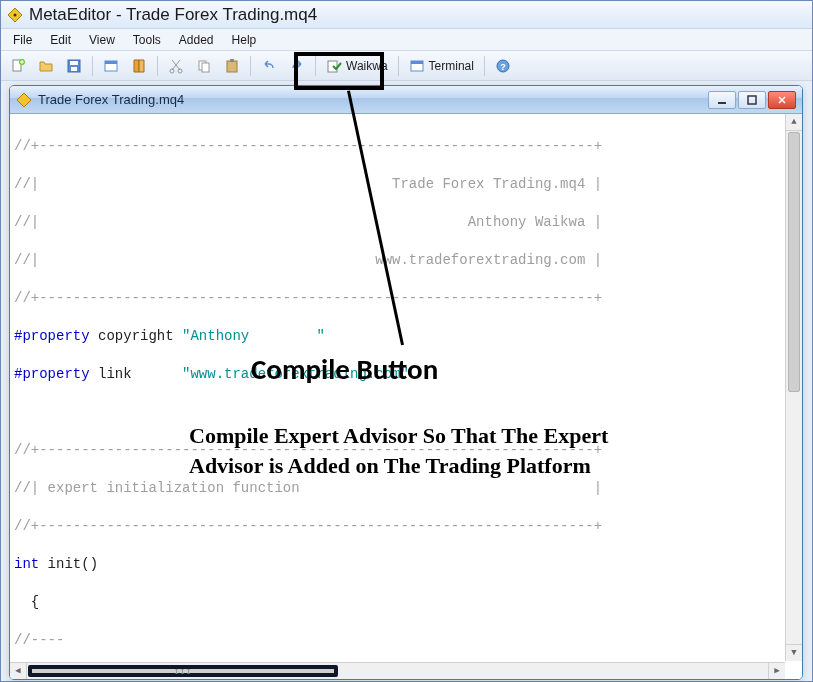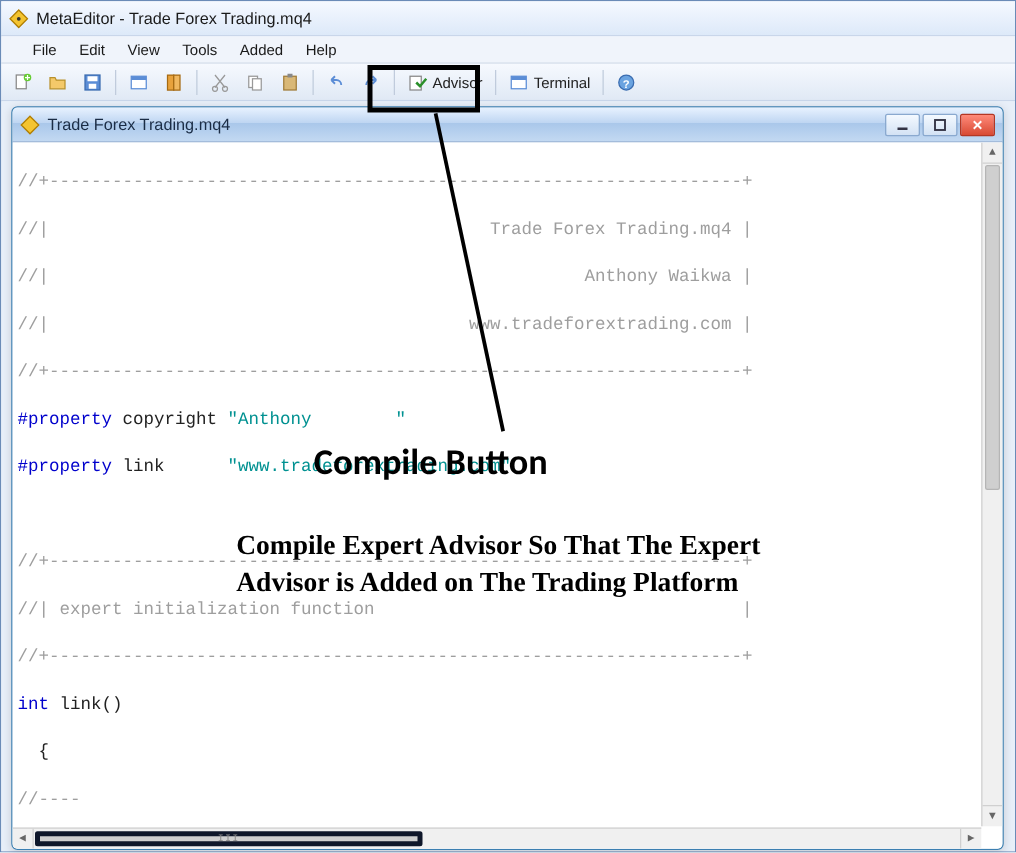--- a/index.html
+++ b/index.html
@@ -28,29 +28,29 @@
     padding: 0 6px;
     border-bottom: 1px solid #c9d6ea;
   }
   .titlebar .app-icon {
     width: 16px; height: 16px;
     margin-right: 6px;
     display: inline-flex;
     align-items: center; justify-content: center;
   }
   .titlebar .title {
-    font-size: 13px;
+    font-size: 17px;
     color: #1a1a1a;
   }
   .menubar {
     height: 22px;
     background: #f0f4fb;
     display: flex;
     align-items: center;
-    padding: 0 17px;
+    padding: 0 4px;
     gap: 2px;
     border-bottom: 1px solid #d0dae8;
   }
   .menu-item {
     padding: 2px 8px;
     font-size: 12px;
     color: #1a1a1a;
     border-radius: 2px;
   }
   .toolbar {
@@ -290,21 +290,21 @@
       <svg viewBox="0 0 16 16">
           <path d="M4 10a4 4 0 014-4h4m0 0L9 3m3 3l-3 3" fill="none" stroke="#5b8dd6" stroke-width="1.5"></path>
         </svg>
     </div>
     <div class="tool-sep"></div>
     <div class="tbtn">
       <svg viewBox="0 0 16 16">
           <rect x="2" y="3" width="9" height="11" fill="#fff" stroke="#888"></rect>
           <path d="M7 8l3 3 5-6" fill="none" stroke="#2a8f2a" stroke-width="2"></path>
         </svg>
-      <span>Advisor</span>
+      <span>Waikwa</span>
     </div>
     <div class="tool-sep"></div>
     <div class="tbtn">
       <svg viewBox="0 0 16 16">
           <rect x="2" y="3" width="12" height="10" fill="#fff" stroke="#5b8dd6"></rect>
           <rect x="2" y="3" width="12" height="3" fill="#5b8dd6"></rect>
         </svg>
       <span>Terminal</span>
     </div>
     <div class="tool-sep"></div>
@@ -349,21 +349,21 @@
 <div class="code-line"><span class="cmt">//|                                          Trade Forex Trading.mq4 |</span></div>
 <div class="code-line"><span class="cmt">//|                                                   Anthony Waikwa |</span></div>
 <div class="code-line"><span class="cmt">//|                                        www.tradeforextrading.com |</span></div>
 <div class="code-line"><span class="cmt">//+------------------------------------------------------------------+</span></div>
 <div class="code-line"><span class="kw">#property</span><span class="func"> copyright </span><span class="str">"Anthony        "</span></div>
 <div class="code-line"><span class="kw">#property</span><span class="func"> link      </span><span class="str">"www.tradeforextrading.com"</span></div>
 <div class="code-line"><span></span></div>
 <div class="code-line"><span class="cmt">//+------------------------------------------------------------------+</span></div>
 <div class="code-line"><span class="cmt">//| expert initialization function                                   |</span></div>
 <div class="code-line"><span class="cmt">//+------------------------------------------------------------------+</span></div>
-<div class="code-line"><span class="kw">int</span><span class="func"> link()</span></div>
+<div class="code-line"><span class="kw">int</span><span class="func"> init()</span></div>
 <div class="code-line"><span class="func">  {</span></div>
 <div class="code-line"><span class="cmt">//----</span></div>
 <div class="code-line"><span></span></div>
 
 
 
 
 
 
 

